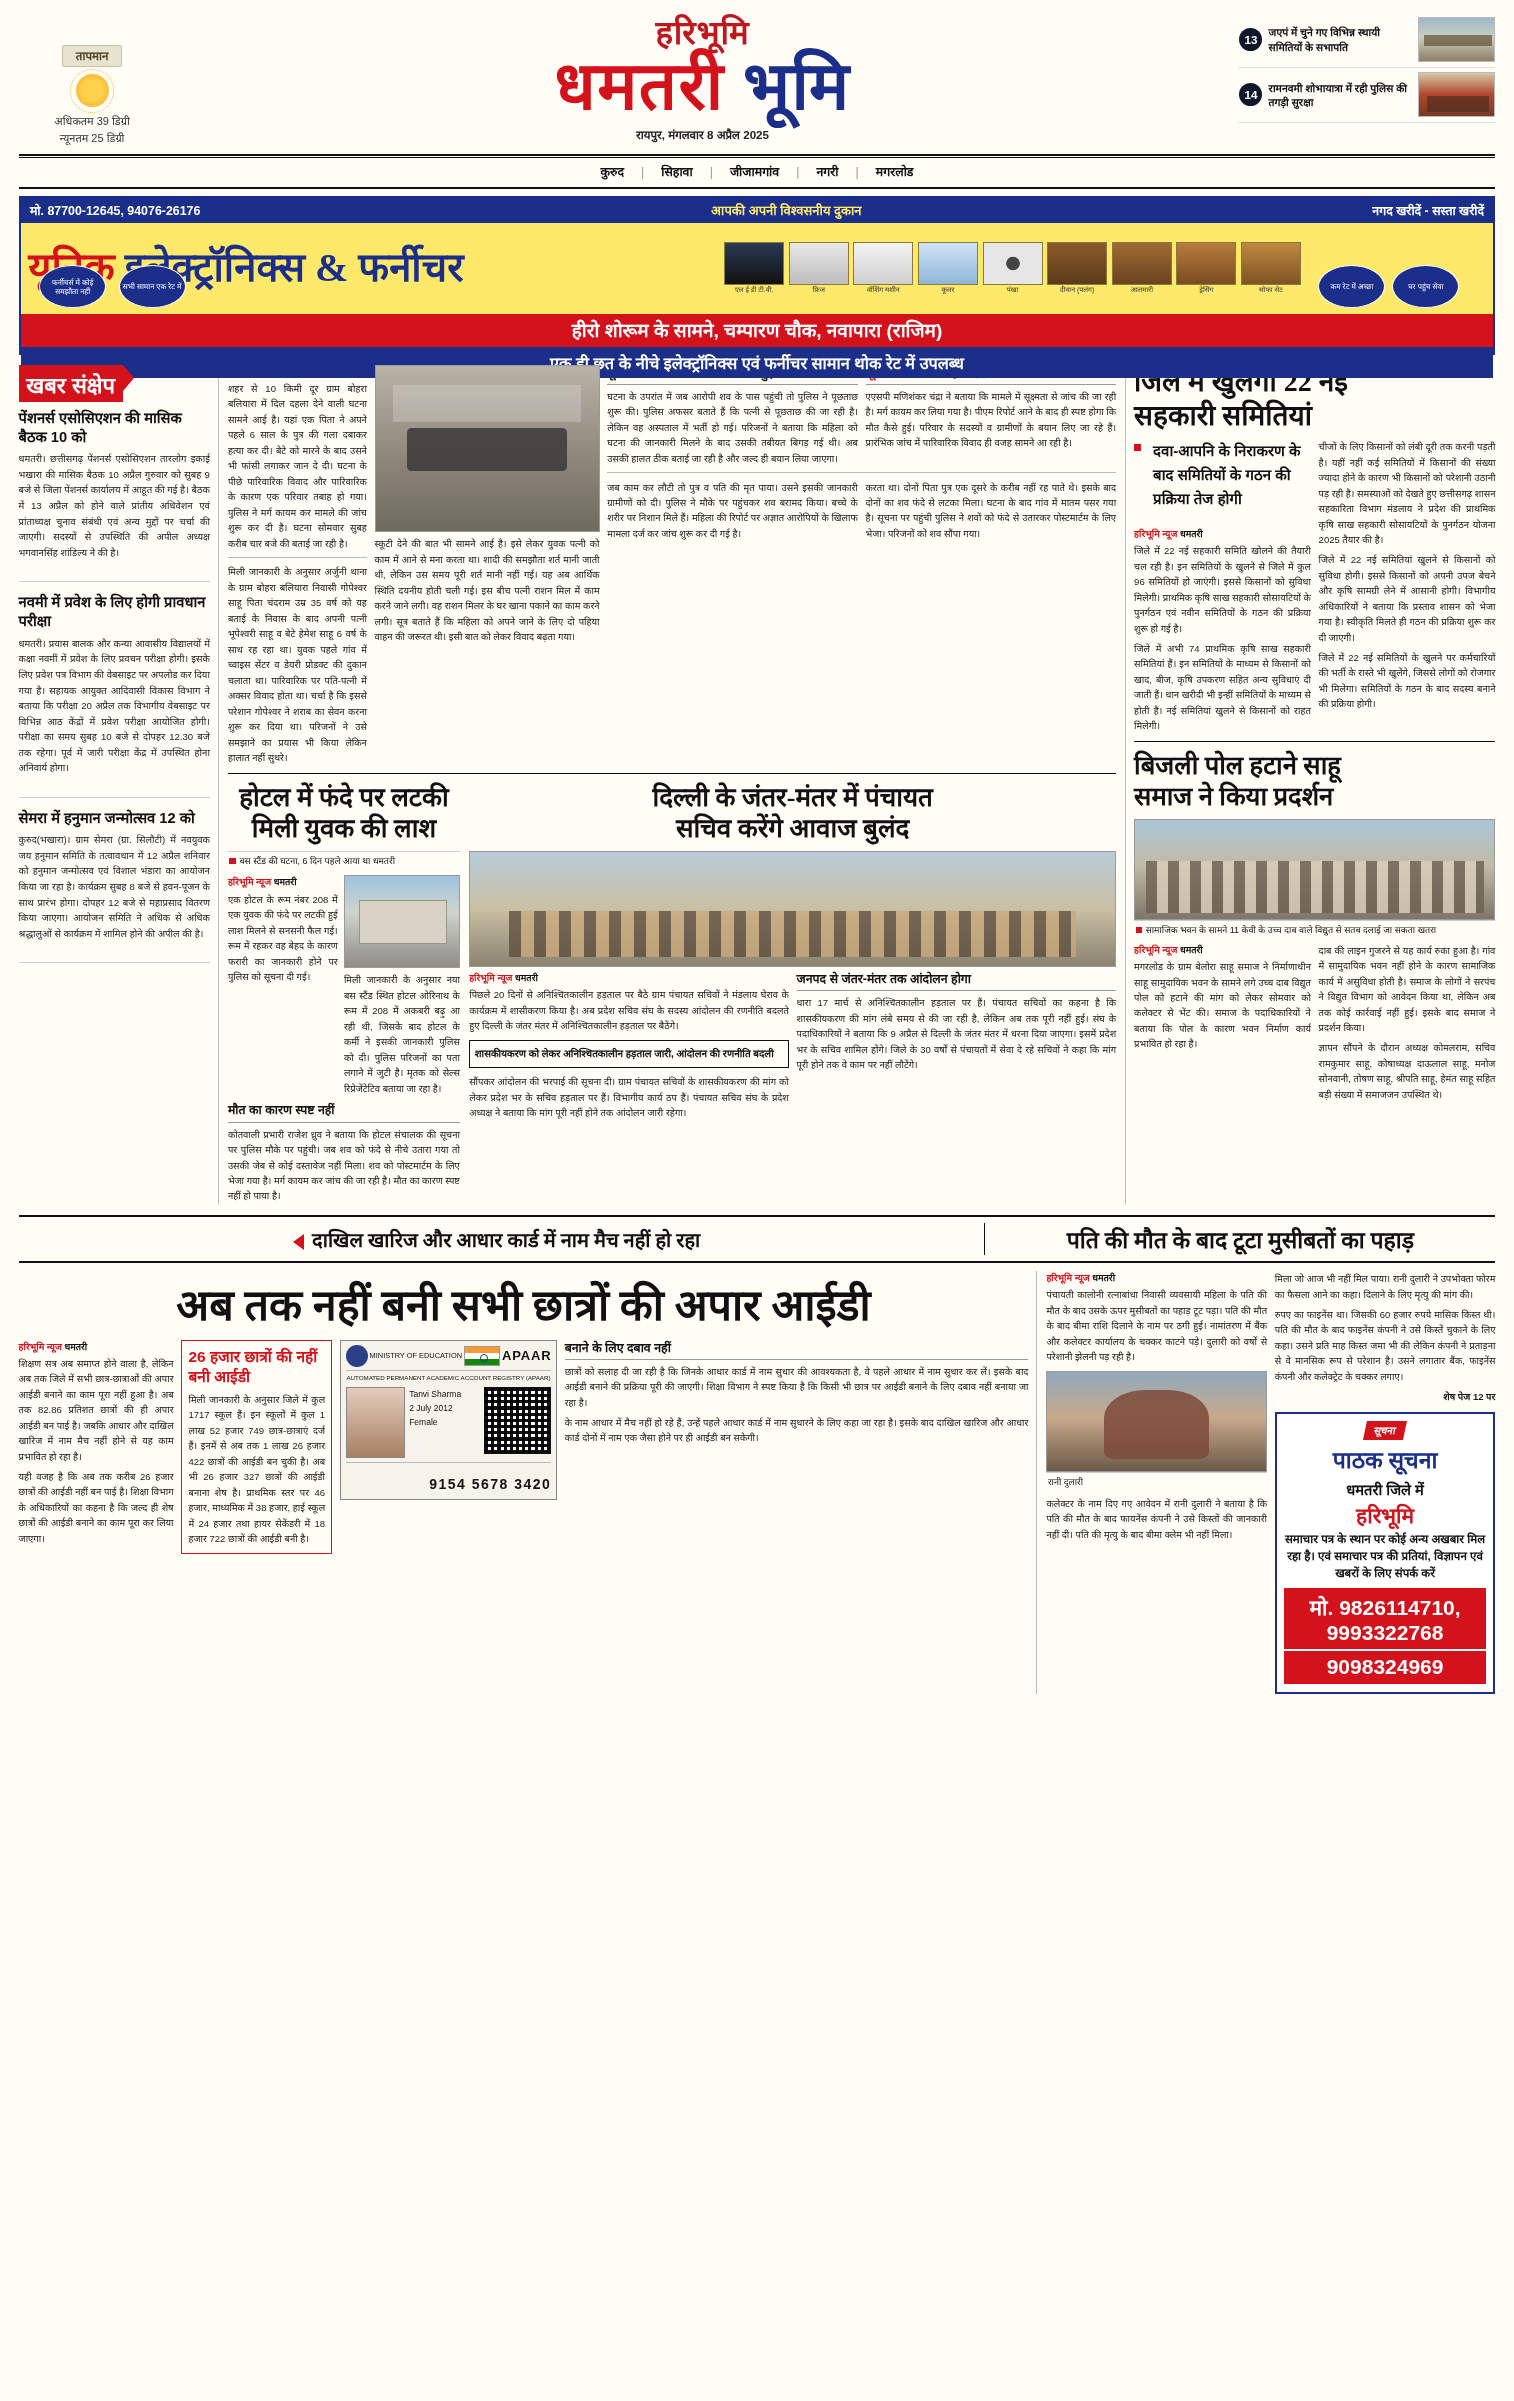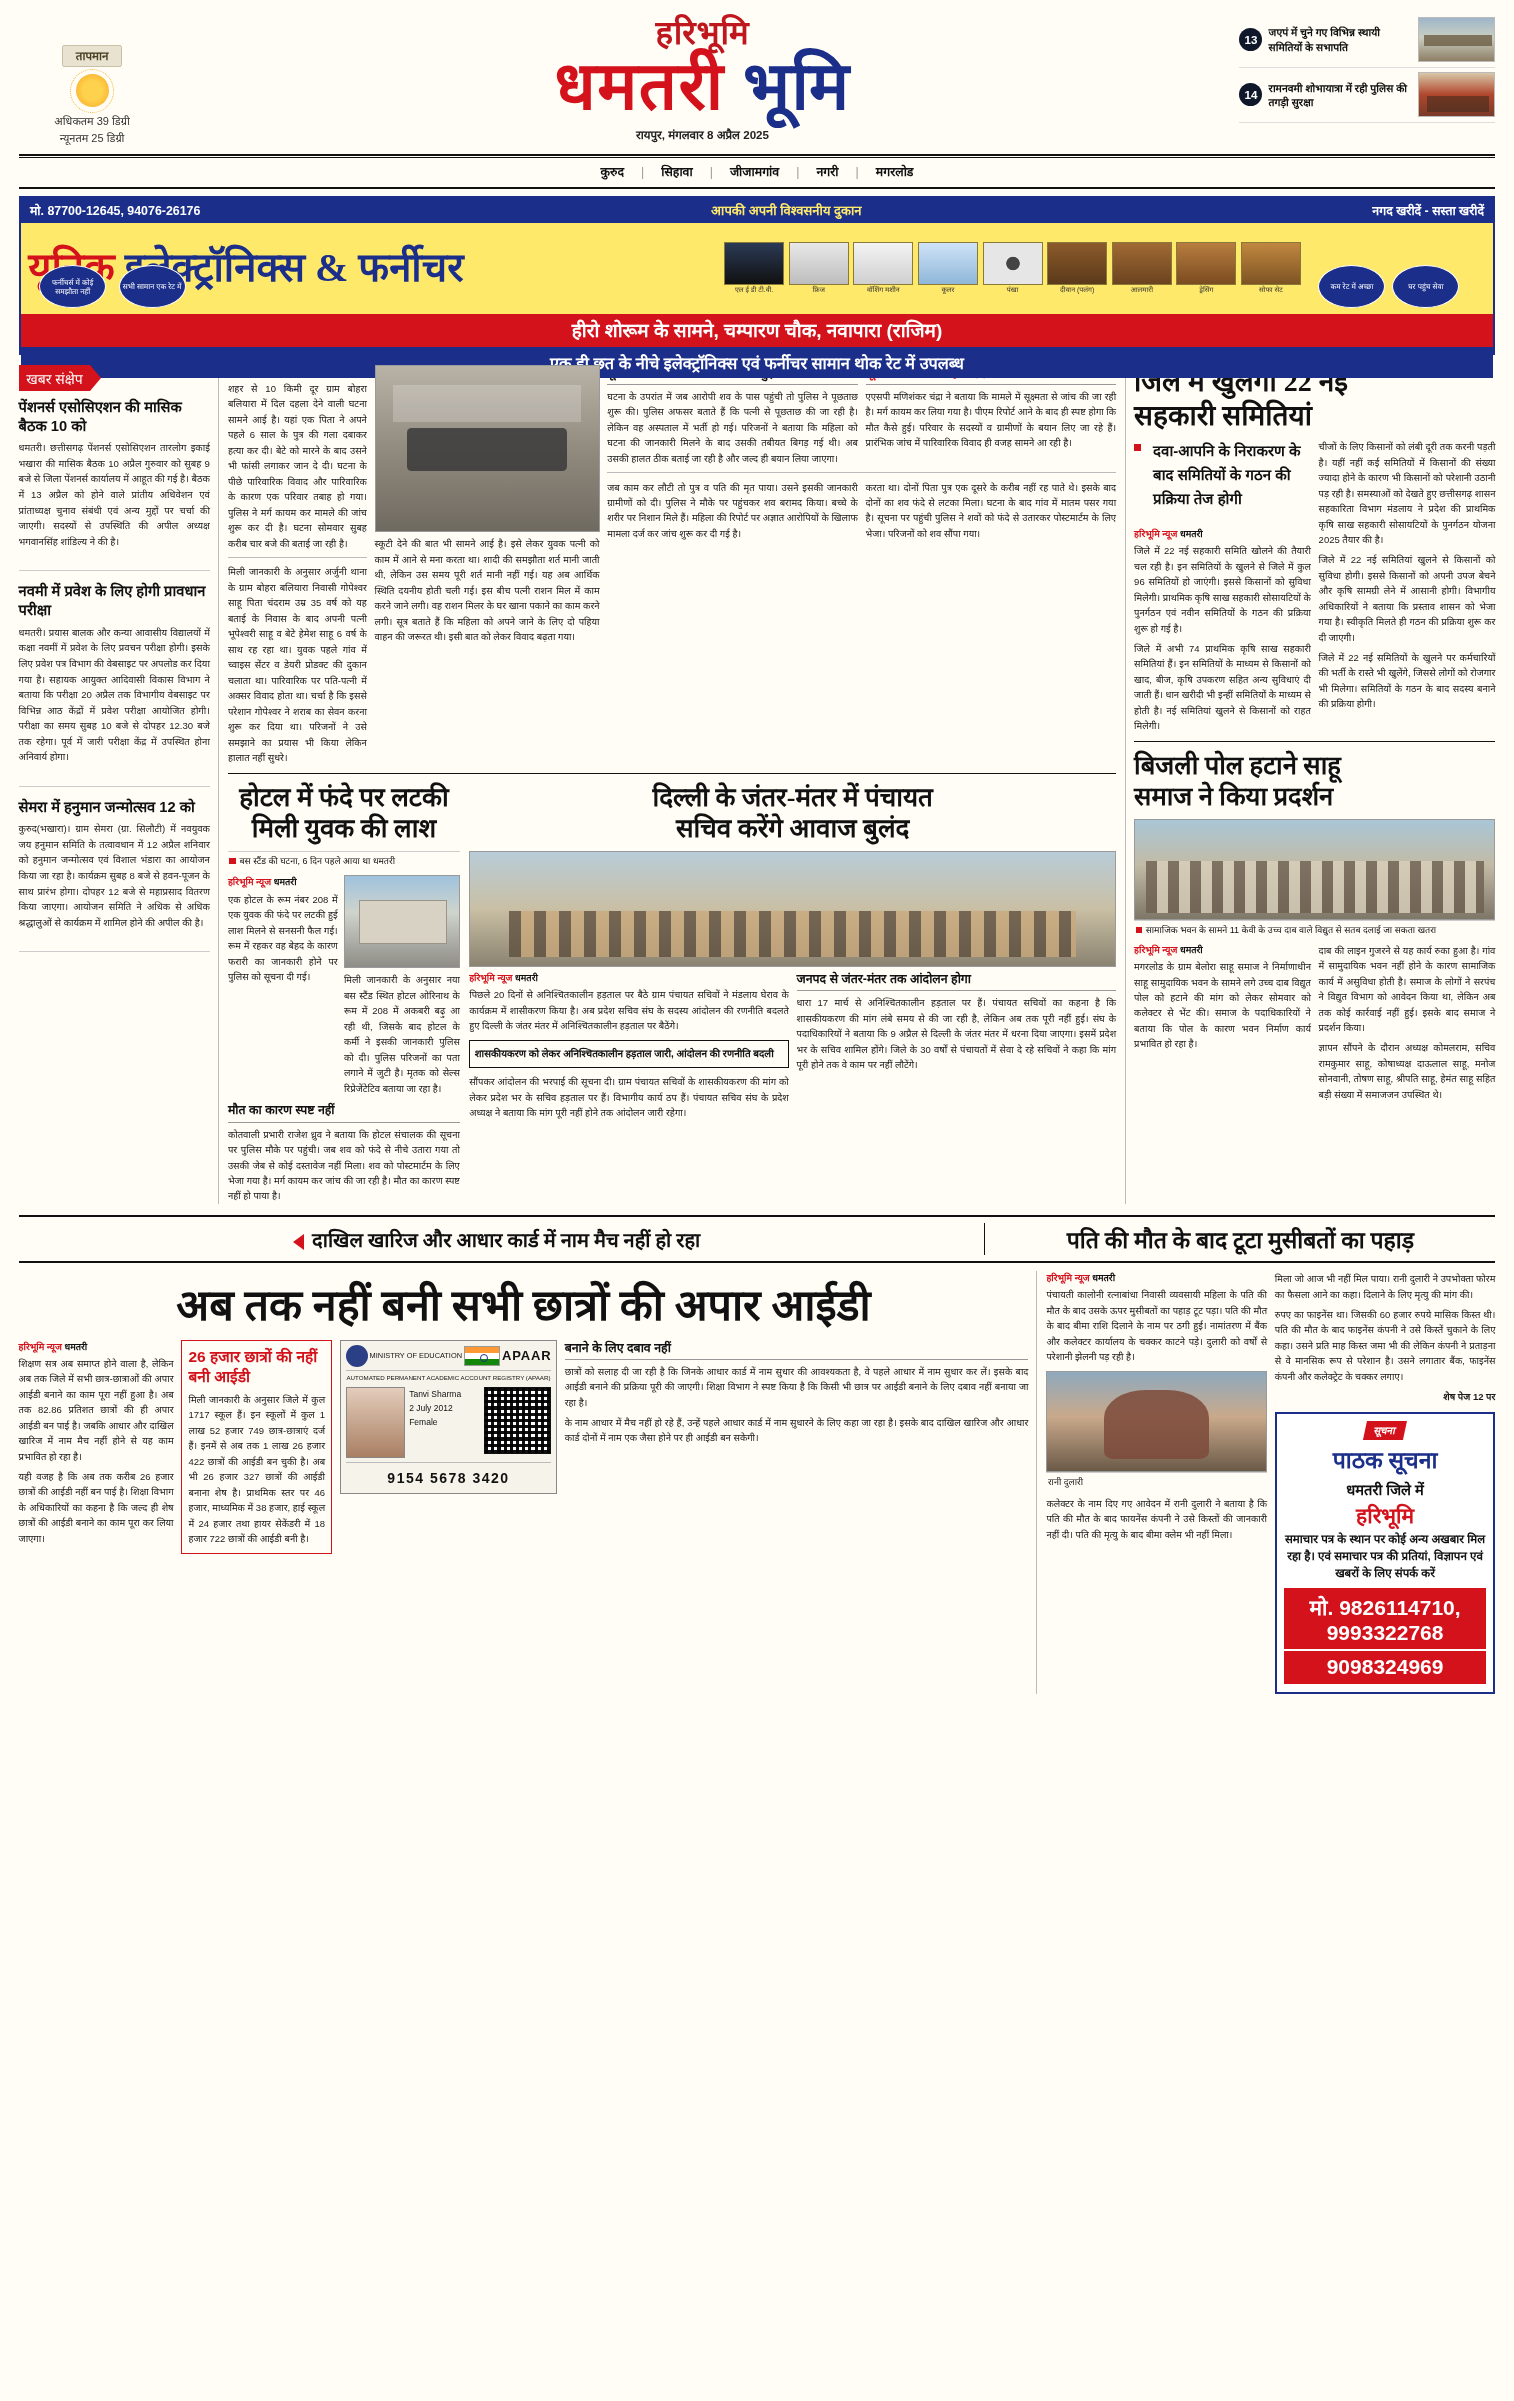--- a/index.html
+++ b/index.html
@@ -74,21 +74,21 @@
     line-height:1.25;padding:3.1px;border:1.5px solid #fff;}
   .b1{left:18.6px;bottom:45px;} .b2{left:98px;bottom:45px;}
   .b3{right:108px;bottom:45px;} .b4{right:34px;bottom:45px;}
 
   
   .content{display:flex;gap:9.3px;margin-top:9.3px;}
   .col-left{width:200px;flex:0 0 200px;border-right:0.8px solid #bbb;padding-right:7.7px;}
   .col-mid{flex:1;}
   .col-right{width:370px;flex:0 0 370px;border-left:0.8px solid #bbb;padding-left:7.7px;}
 
-  .khabar-head{background:#d4121c;color:#fff;font-size:14px;font-weight:normal;
+  .khabar-head{background:#d4121c;color:#fff;font-size:22px;font-weight:bold;
     padding:3.9px 7.7px;display:inline-block;margin-bottom:6.2px;position:relative;}
   .khabar-head:after{content:"";position:absolute;right:-11px;top:0;border-left:11px solid #d4121c;
     border-top:13px solid transparent;border-bottom:13px solid transparent;}
   .brief{margin-bottom:11px;padding-bottom:21px;border-bottom:0.8px solid #ccc;}
   .brief h3{font-size:14.7px;line-height:1.3;font-weight:bold;margin-bottom:4.6px;}
   .brief p{font-size:9.6px;line-height:1.62;text-align:justify;color:#222;}
 
   h1.lead{font-size:36px;line-height:1.22;font-weight:bold;text-align:center;
     font-family:"Liberation Serif","DejaVu Serif",serif;margin-bottom:7.7px;}
   h2.sec{font-size:26px;line-height:1.2;font-weight:bold;text-align:center;
@@ -152,22 +152,22 @@
   .aad-flag:after{content:"";position:absolute;left:14.7px;top:7px;width:6.2px;height:6.2px;border-radius:50%;
     border:1.5px solid #1b2f8a;}
   .aad-apaar{font-size:13px;font-weight:bold;color:#111;letter-spacing:0.8px;}
   .aad-body{display:flex;gap:4.6px;margin-top:4.6px;}
   .aad-photo{width:59px;height:71px;background:linear-gradient(180deg,#e3cdbb,#a97f63);border:0.8px solid #888;}
   .aad-info{flex:1;font-size:8.5px;line-height:1.7;}
   .aad-qr{width:67px;height:67px;background:
     repeating-linear-gradient(90deg,#111 0 3.1px,#fff 3.1px 6.2px),
     repeating-linear-gradient(0deg,#111 0 3.1px,transparent 3.1px 6.2px);
     background-blend-mode:multiply;border:1.5px solid #111;}
-  .aad-num{text-align:center;font-size:14px;font-weight:bold;letter-spacing:1.5px;margin-top:4.6px;
-    border-top:0.8px solid #bbb;padding-top:6px;}
+  .aad-num{text-align:right;font-size:14px;font-weight:bold;letter-spacing:1.5px;margin-top:4.6px;
+    border-top:0.8px solid #bbb;padding-top:12px;}
 
   .notice{border:2.3px double #1b2f8a;padding:7.7px;text-align:center;background:#fff;}
   .notice-tag{display:inline-block;background:#d4121c;color:#fff;font-size:10px;font-weight:bold;
     padding:2.3px 9.3px;transform:skewX(-12deg);margin-bottom:3.1px;}
   .notice h3{font-size:23px;color:#1b2f8a;font-weight:bold;
     font-family:"Liberation Serif","DejaVu Serif",serif;margin-bottom:4.6px;}
   .notice p{font-size:14.7px;font-weight:bold;line-height:1.45;}
   .notice .hbred{color:#d4121c;font-size:21px;font-weight:bold;
     font-family:"Liberation Serif","DejaVu Serif",serif;}
   .notice .phone{background:#d4121c;color:#fff;font-size:21px;font-weight:bold;padding:4.6px 3.1px;margin-top:6.2px;}

